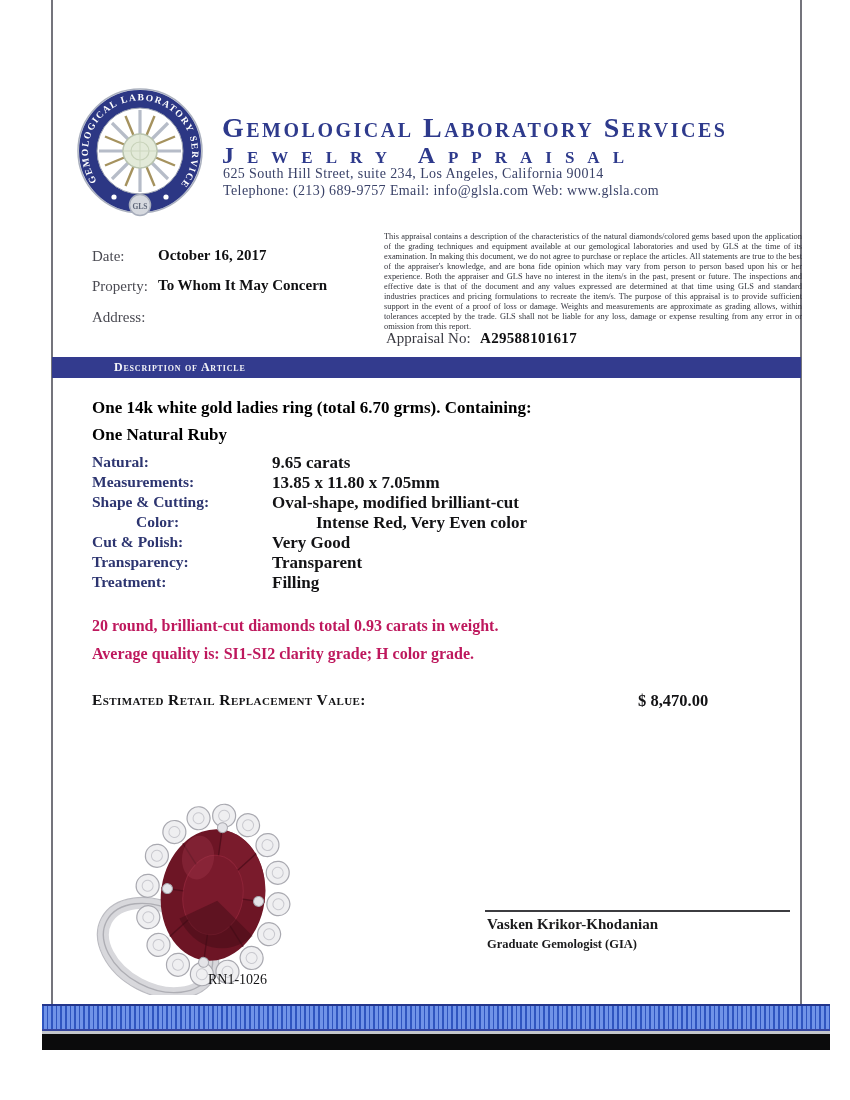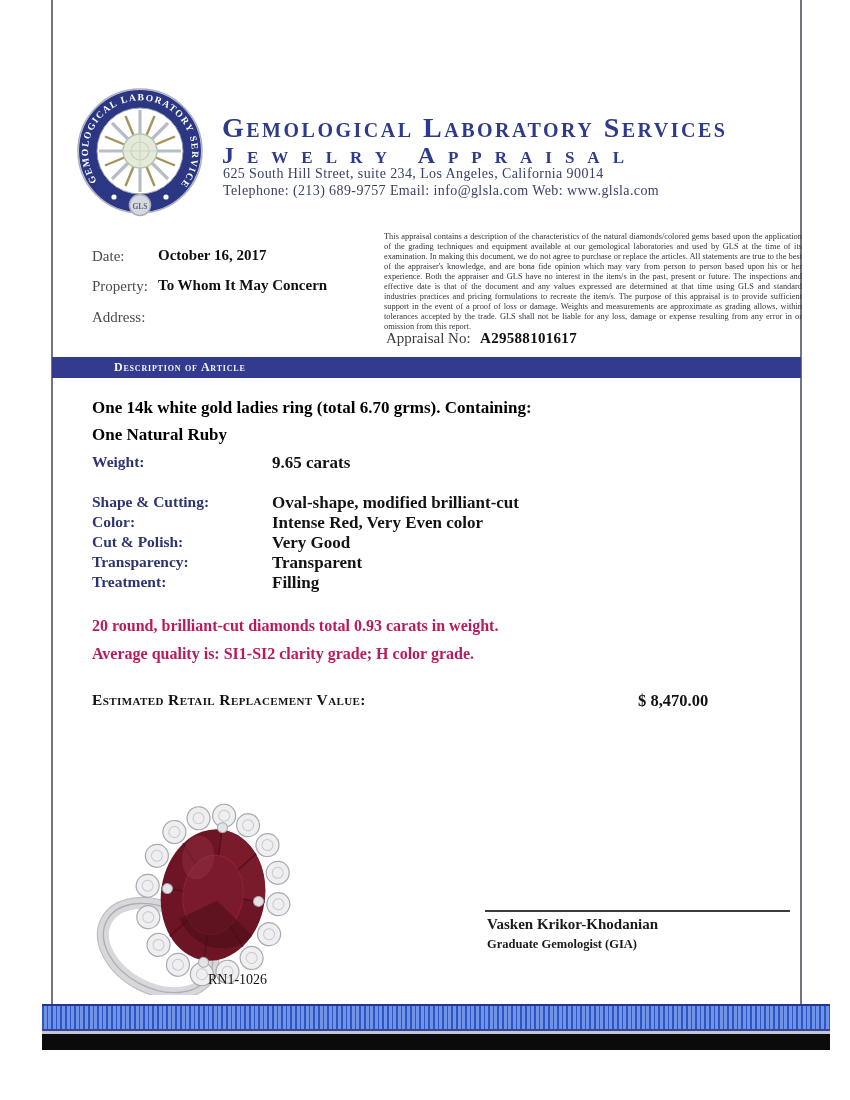--- a/index.html
+++ b/index.html
@@ -119,28 +119,32 @@
   <div class="abs appr-num" style="left:480px;top:330px;">A29588101617</div>
 
   <div class="abs section-bar">
     <span class="section-title">Description of Article</span>
   </div>
 
   <div class="abs desc-line" style="left:92px;top:394px;">One 14k white gold ladies ring (total 6.70 grms). Containing:</div>
   <div class="abs desc-line" style="left:92px;top:421px;">One Natural Ruby</div>
 
   <div class="spec-row" style="top:453px;">
-    <span class="spec-label">Weight:</span>
+    <span class="spec-label">Natural:</span>
     <span class="spec-value">9.65 carats</span>
+  </div>
+  <div class="spec-row" style="top:473px;">
+    <span class="spec-label">Measurements:</span>
+    <span class="spec-value">13.85 x 11.80 x 7.05mm</span>
   </div>
   <div class="spec-row" style="top:493px;">
     <span class="spec-label">Shape &amp; Cutting:</span>
     <span class="spec-value">Oval-shape, modified brilliant-cut</span>
   </div>
-  <div class="spec-row" style="top:513px;">
+  <div class="spec-row" style="top:513px;margin-left:44px;">
     <span class="spec-label">Color:</span>
     <span class="spec-value">Intense Red, Very Even color</span>
   </div>
   <div class="spec-row" style="top:533px;">
     <span class="spec-label">Cut &amp; Polish:</span>
     <span class="spec-value">Very Good</span>
   </div>
   <div class="spec-row" style="top:553px;">
     <span class="spec-label">Transparency:</span>
     <span class="spec-value">Transparent</span>

